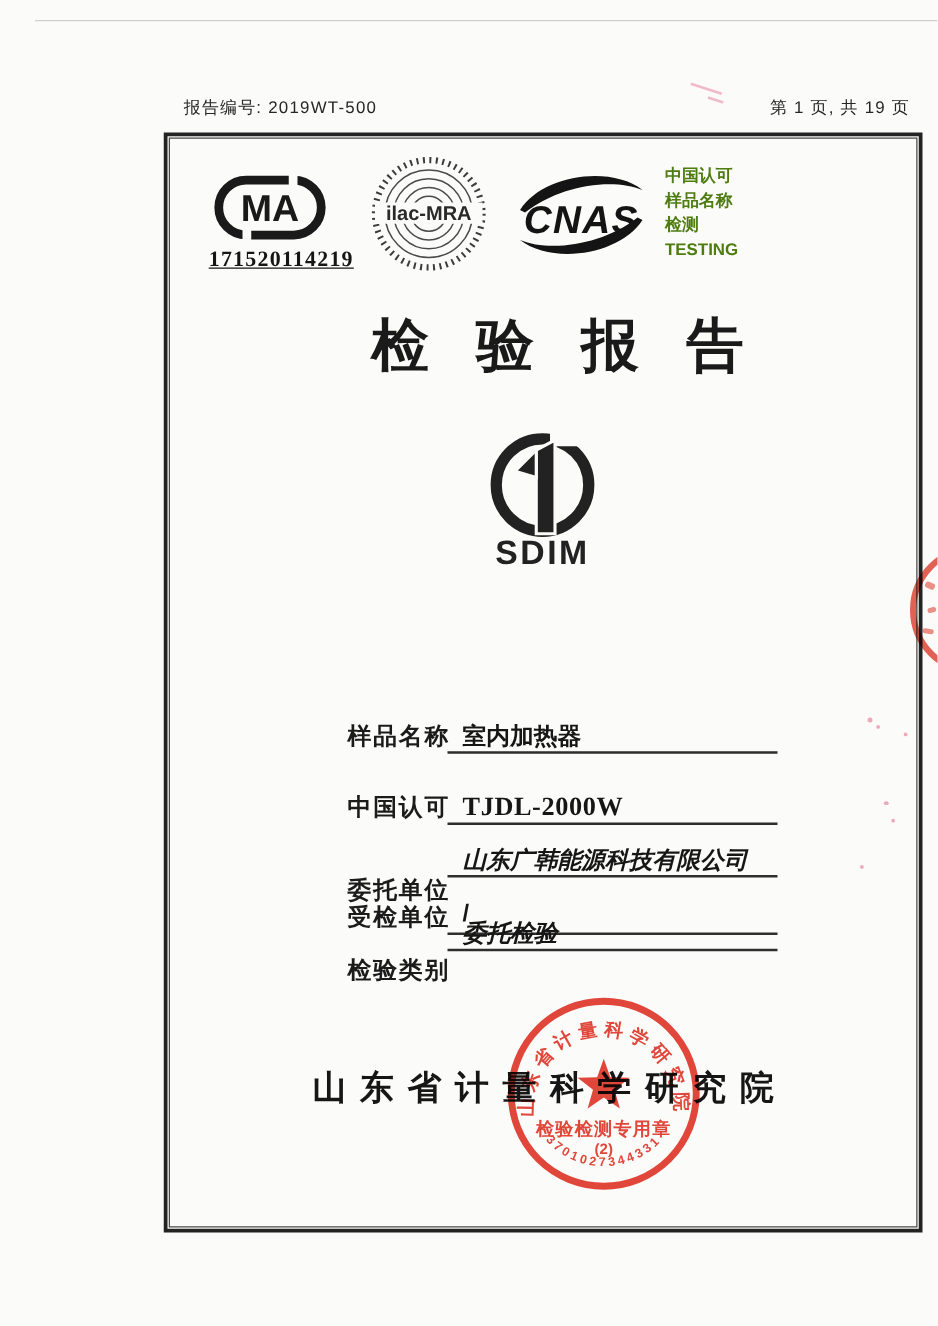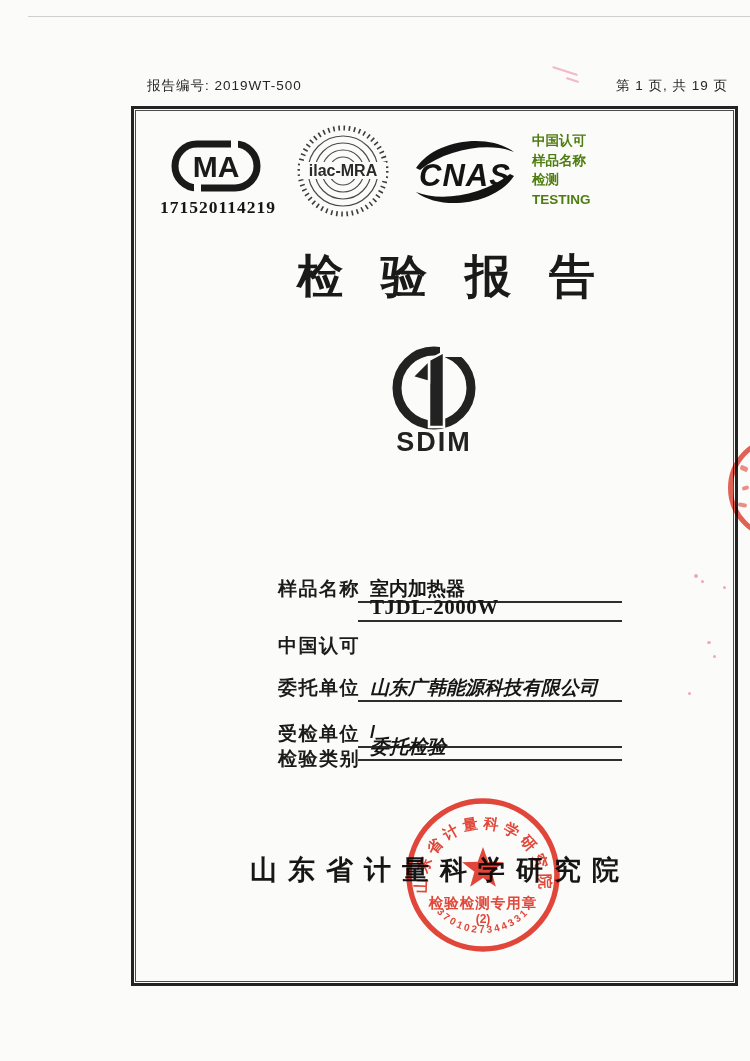--- a/index.html
+++ b/index.html
@@ -26,23 +26,23 @@
     left: 131px; top: 106px; width: 601px; height: 874px;
     border: 3px solid #232323;
   }
   .frame-inner {
     position: absolute; left: 1px; top: 1px; right: 1px; bottom: 1px;
     border: 1px solid #4a4a4a;
   }
 
   
   .cma-svg   { left: 169px; top: 135px; }
-  .cma-num   { left: 160px; top: 197px; width: 130px; text-align: left;
+  .cma-num   { left: 160px; top: 197px; width: 130px; text-align: center;
                font-family: "Liberation Serif", "DejaVu Serif", serif;
-               font-weight: bold; font-size: 17.5px; letter-spacing: 1px; color: #161616; }
+               font-weight: bold; font-size: 17.5px; letter-spacing: 1px; color: #161616; text-decoration: underline; }
   .ilac-svg  { left: 296px; top: 124px; }
   .cnas-svg  { left: 406px; top: 136px; }
   .accred    { left: 532px; top: 131px; font-size: 13.5px; font-weight: bold;
                line-height: 19.5px; color: #4d7c0f; }
 
   
   .report-title {
     left: 131px; top: 246px; width: 607px;
     text-align: center;
     font-size: 46px; font-weight: bold; color: #1a1a1a;
@@ -140,29 +140,29 @@
   <rect x="64" y="0" width="24" height="16" fill="#fbfbf9"></rect>
   <polygon points="53,19 68,11 68,86 53,86" fill="#222222" stroke="#fbfbf9" stroke-width="2.5"></polygon>
   <polygon points="53,19 36,36 53,41" fill="#222222" stroke="#fbfbf9" stroke-width="2.5"></polygon>
   <text x="58" y="110" text-anchor="middle" font-size="27" font-weight="bold" fill="#222222" letter-spacing="2" font-family="Liberation Sans, DejaVu Sans, sans-serif">SDIM</text>
 </svg>
 
 <div class="abs field-label" style="top:576px;">样品名称</div>
 <div class="abs field-value" style="top:576px;">室内加热器</div>
 
 <div class="abs field-label" style="top:633px;">中国认可</div>
-<div class="abs field-value serif-val" style="top:595px;font-family:Liberation Serif, serif;">TJDL-2000W</div>
+<div class="abs field-value serif-val" style="top:633px;font-family:Liberation Serif, serif;">TJDL-2000W</div>
 
-<div class="abs field-label" style="top:675px;">委托单位</div>
+<div class="abs field-label" style="top:699px;">委托单位</div>
 <div class="abs field-value" style="top:675px;font-style:italic;">山东广韩能源科技有限公司</div>
 
 <div class="abs field-label" style="top:721px;">受检单位</div>
 <div class="abs field-value" style="top:721px;">/</div>
 
-<div class="abs field-label" style="top:746px;text-align:right;">检验类别</div>
+<div class="abs field-label" style="top:763px;text-align:right;">检验类别</div>
 <div class="abs field-value" style="top:734px;font-style:italic;">委托检验</div>
 
 <div class="abs institution">山东省计量科学研究院</div>
 
 <svg class="abs seal" width="160" height="160" viewBox="0 0 160 160">
   <defs>
     <path id="sealTopArc" d="M 24,101 A 57,57 0 1 1 136,101" fill="none"></path>
     <path id="sealBottomArc" d="M 22,98 A 62,62 0 0 0 138,98" fill="none"></path>
   </defs>
   <circle cx="80" cy="80" r="74" fill="none" stroke="#e2392b" stroke-width="5.5"></circle>

